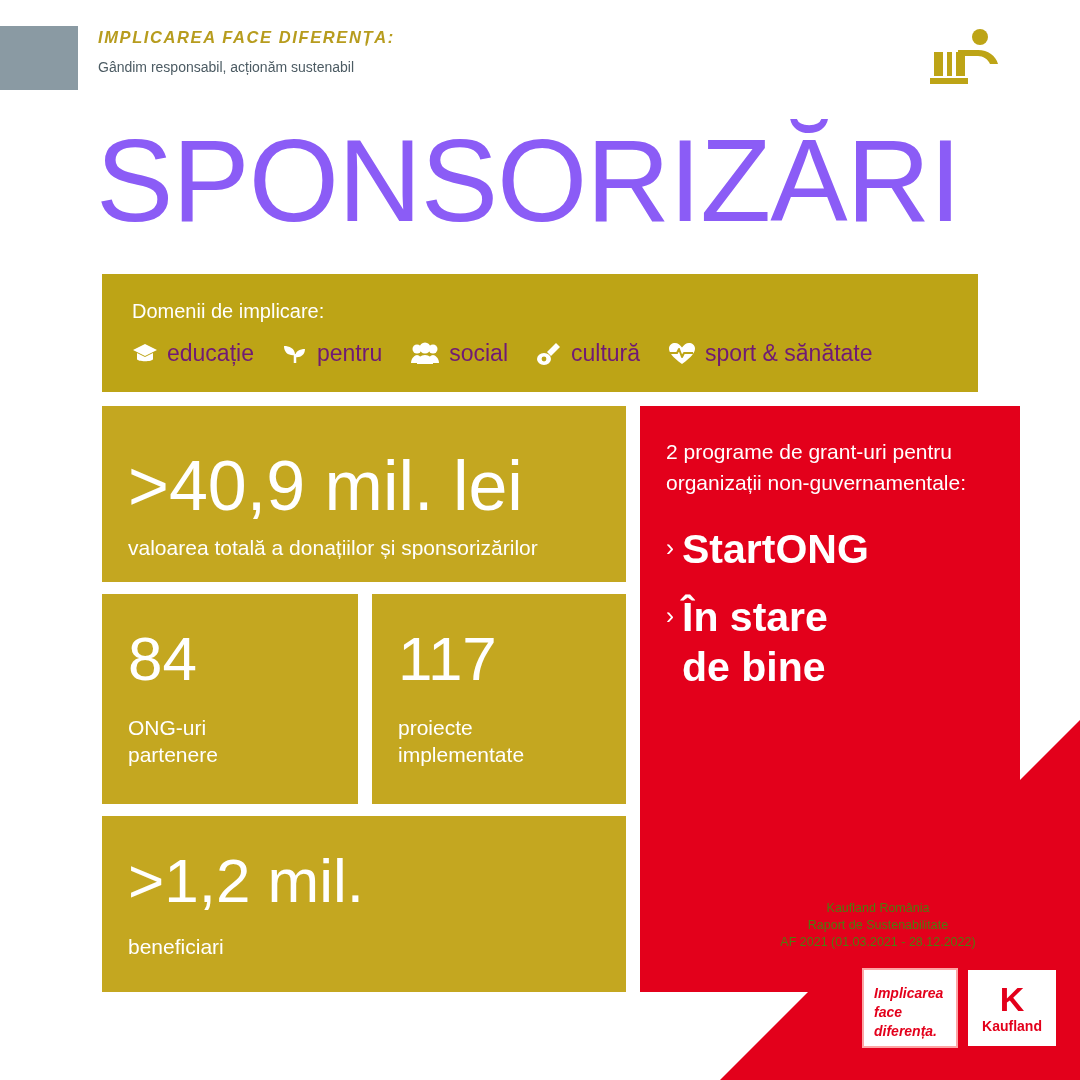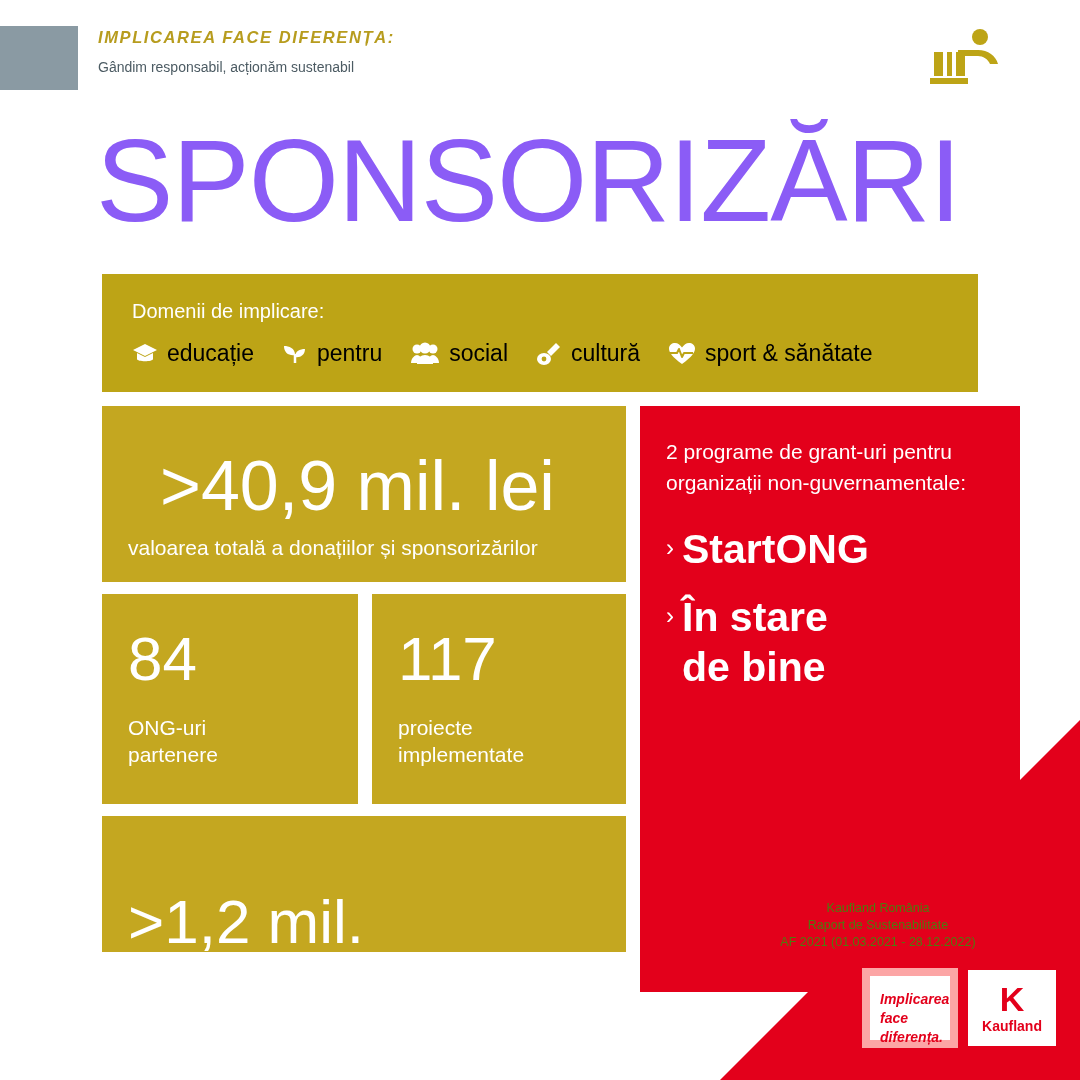--- a/index.html
+++ b/index.html
@@ -49,43 +49,43 @@
   
   .domains {
     position: absolute; left: 102px; top: 274px;
     width: 876px; height: 118px;
     background: #bda416;
     color: #ffffff;
     padding: 24px 30px 12px 30px;
   }
   .domains-label { font-size: 20px; line-height: 26px; color: #fff; }
   .domains-row { display: flex; align-items: center; gap: 28px; margin-top: 16px; }
-  .domain-item { display: flex; align-items: center; gap: 9px; font-size: 23px; color: #000000; }
+  .domain-item { display: flex; align-items: center; gap: 9px; font-size: 23px; color: #701a75; }
   .domain-item svg { display: block; }
 
   
   .stat {
     position: absolute;
     background: #c4a720;
     color: #ffffff;
     padding: 22px 26px;
   }
   .stat-big { font-size: 66px; line-height: 80px; font-weight: 300; }
   .stat-sub { font-size: 21px; line-height: 27px; }
 
   #stat-donations { left: 102px; top: 406px; width: 524px; height: 176px; padding-top: 38px; }
-  #stat-donations .stat-big { font-size: 70px; line-height: 84px; margin-left: 32px; }
+  #stat-donations .stat-big { font-size: 70px; line-height: 84px; }
   #stat-donations .stat-sub { margin-top: 6px; }
 
   #stat-ngos { left: 102px; top: 594px; width: 256px; height: 210px; padding-top: 28px; }
   #stat-projects { left: 372px; top: 594px; width: 254px; height: 210px; padding-top: 28px; }
   #stat-ngos .stat-big, #stat-projects .stat-big { font-size: 62px; line-height: 74px; }
   #stat-ngos .stat-sub, #stat-projects .stat-sub { margin-top: 18px; }
 
-  #stat-beneficiaries { left: 102px; top: 816px; width: 524px; height: 136px; padding-top: 68px; }
+  #stat-beneficiaries { left: 102px; top: 816px; width: 524px; height: 176px; padding-top: 27px; }
   #stat-beneficiaries .stat-big { font-size: 62px; line-height: 76px; }
   #stat-beneficiaries .stat-sub { margin-top: 14px; }
 
   
   .grants {
     position: absolute; left: 640px; top: 406px;
     width: 380px; height: 586px;
     background: #e3001b;
     color: #ffffff;
     padding: 30px 26px 0 26px;
@@ -112,21 +112,21 @@
     color: #4d7c0f;
     font-size: 12.5px;
     line-height: 17px;
     font-weight: normal;
   }
 
   
   .logo-claim {
     position: absolute; left: 862px; top: 968px;
     width: 96px; height: 80px;
-    background: #ffffff; border: 8px solid #fca5a5;
+    background: #ffffff; border: 2px solid #fca5a5;
     color: #e3001b;
     font-size: 14px; line-height: 19px; font-weight: bold; font-style: italic;
     padding: 14px 0 0 10px;
   }
   .logo-kaufland {
     position: absolute; left: 966px; top: 968px;
     width: 92px; height: 80px;
     background: #ffffff; border: 2px solid #e3001b;
     display: flex; flex-direction: column; align-items: center; justify-content: center;
   }

